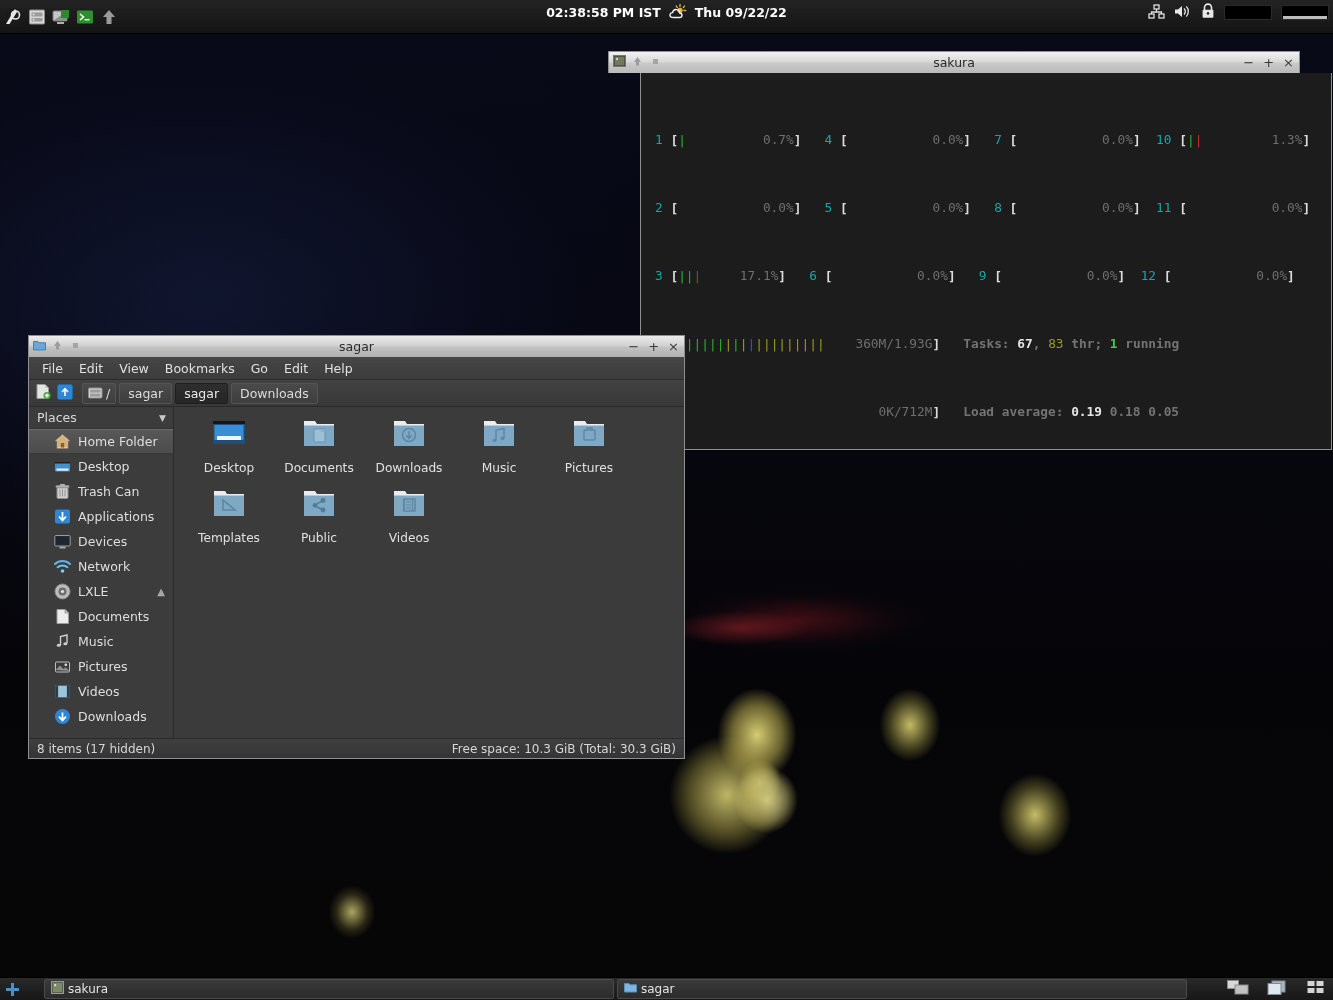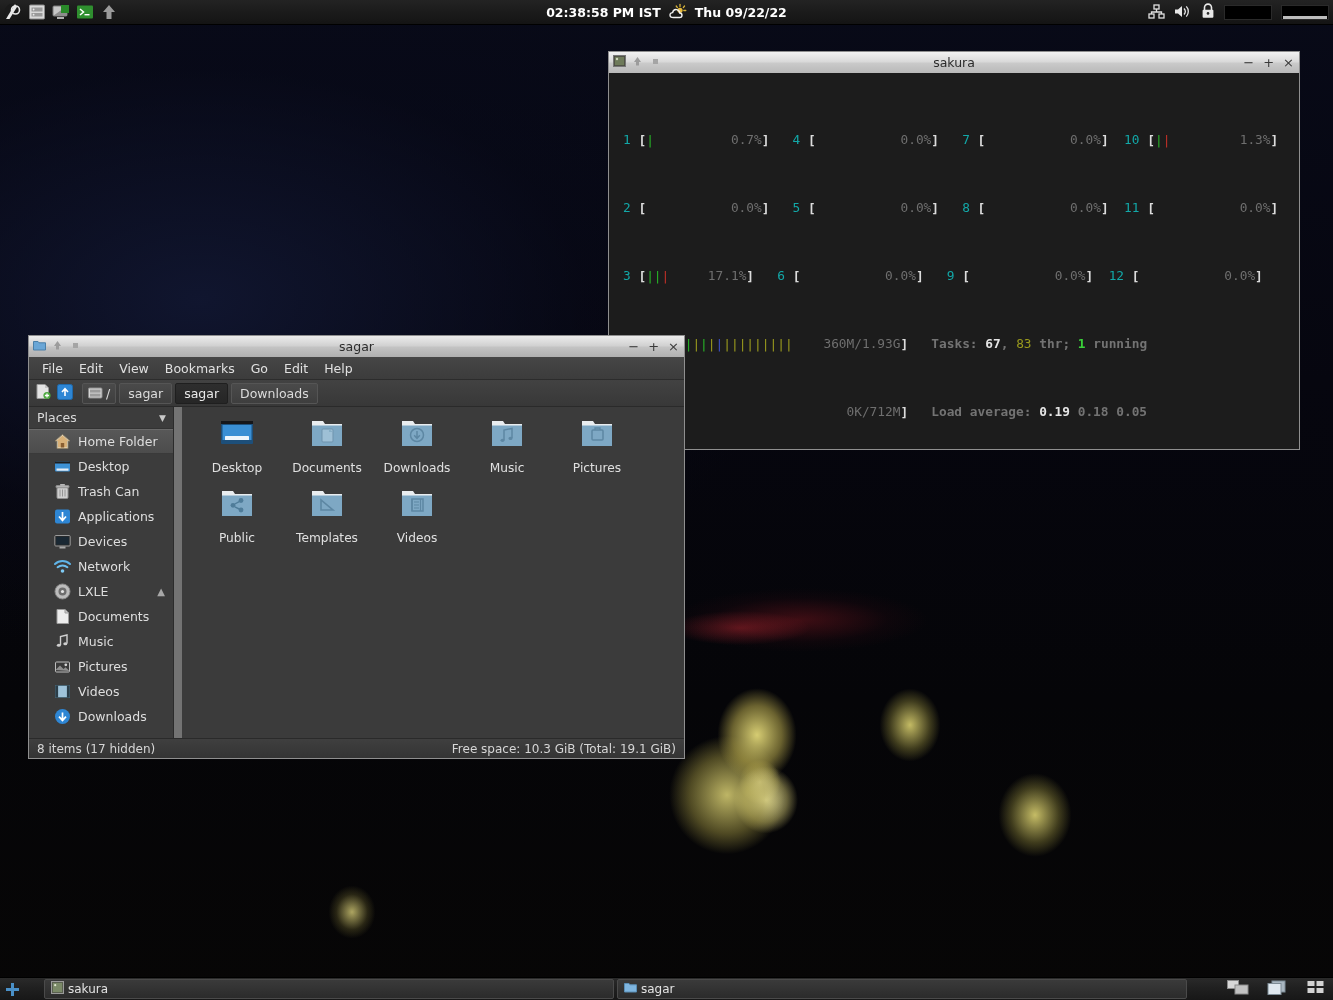--- a/index.html
+++ b/index.html
@@ -23,21 +23,21 @@
       radial-gradient(ellipse 26px 28px at 760px 782px, rgba(250,245,200,0.9) 0%, rgba(180,172,100,0.4) 55%, rgba(20,18,8,0.0) 80%),
       radial-gradient(ellipse 20px 22px at 482px 600px, rgba(180,168,95,0.55) 0%, rgba(60,55,25,0.0) 75%),
       radial-gradient(ellipse 160px 40px at 800px 620px, rgba(170,30,40,0.35) 0%, rgba(90,15,25,0.10) 55%, rgba(20,5,8,0.0) 80%),
       radial-gradient(ellipse 90px 22px at 740px 628px, rgba(205,45,55,0.42) 0%, rgba(70,12,20,0.0) 78%),
       radial-gradient(ellipse 700px 420px at 200px 300px, rgba(18,24,52,0.85) 0%, rgba(8,10,26,0.4) 55%, rgba(4,4,12,0) 85%),
       linear-gradient(180deg, #080a18 0%, #06060f 38%, #050508 70%, #070606 100%);
   }
 
   
   #top-panel {
-    position: absolute; left: 0; top: 0; width: 1333px; height: 25px;
+    position: absolute; left: 0; top: 0; width: 1333px; height: 34px;
     background: linear-gradient(180deg, #232323 0%, #1b1b1b 50%, #141414 100%);
     border-bottom: 1px solid #000;
     display: flex; align-items: center;
     z-index: 50;
     font-size: 12px; color: #e4e4e4;
   }
   .panel-ico {
     width: 22px; height: 21px; margin-left: 2px;
     display: flex; align-items: center; justify-content: center;
     border-radius: 2px;
@@ -104,37 +104,38 @@
   #htop-body {
     width: 692px; height: 377px;
     background: #1c1c1c;
     border: 1px solid #8f8f8f; border-top: none;
     overflow: hidden;
     font-family: "DejaVu Sans Mono", monospace;
     font-size: 12.8px; line-height: 17px;
     padding: 7px 0 0 0;
     color: #c8c8c8;
     white-space: pre;
+    margin-left: 32px;
   }
   .htop-pad { padding-left: 14px; }
   .c-cyan   { color: #12a8a8; }
   .c-cyanb  { color: #737373; font-weight: bold; }
   .c-whiteb { color: #e5e5e5; font-weight: bold; }
   .c-grey   { color: #6f6f6f; }
   .c-green  { color: #27b327; }
   .c-greenb { color: #3ad13a; font-weight: bold; }
   .c-olive  { color: #9a9a1d; }
   .c-red    { color: #c03028; }
   .c-blue   { color: #3c50c8; }
   .c-bracket{ color: #dcdcdc; font-weight: bold; }
 
   
   #fm-window { left: 28px; top: 335px; width: 657px; height: 424px; }
   #fm-body {
-    width: 657px; height: 402px; background: #737373;
+    width: 657px; height: 402px; background: #a3a3a3;
     border: 1px solid #8f8f8f; border-top: none;
     display: flex; flex-direction: column;
     color: #d8d8d8; font-size: 12.5px;
     font-family: "DejaVu Sans", sans-serif;
   }
   #fm-menubar {
     height: 23px; display: flex; align-items: center; gap: 2px;
     padding-left: 6px;
     background: linear-gradient(180deg, #464646 0%, #3c3c3c 100%);
     border-bottom: 1px solid #2c2c2c;
@@ -149,21 +150,21 @@
     height: 21px; display: flex; align-items: center; padding: 0 8px;
     font-size: 12.5px; color: #dcdcdc;
     background: linear-gradient(180deg, #4a4a4a 0%, #3e3e3e 100%);
     border: 1px solid #555; border-radius: 2px;
   }
   .pathbtn.active {
     background: linear-gradient(180deg, #2e2e2e 0%, #262626 100%);
     border: 1px solid #1f1f1f; color: #e9e9e9;
   }
   .pathbtn.rooty { padding: 0 5px; gap: 3px; }
-  #fm-main { flex: 1; display: flex; min-height: 0; gap: 8px; }
+  #fm-main { flex: 1; display: flex; min-height: 0; }
   #fm-sidebar {
     width: 145px; background: #3c3c3c; border-right: 1px solid #2b2b2b;
     display: flex; flex-direction: column;
   }
   #places-head {
     height: 22px; display: flex; align-items: center; justify-content: space-between;
     padding: 0 7px 0 8px; font-size: 12.5px; color: #dadada;
     border-bottom: 1px solid #333;
   }
   .place-row {
@@ -623,38 +624,38 @@
               </svg>
             </span>
             <span class="filelabel">Pictures</span>
           </div>
 
           <div class="fileitem">
             <span>
               <svg width="40" height="38" viewBox="0 0 40 38">
                 <path d="M5 4 L16 4 L18 7 L35 7 L35 9.5 L5 9.5 Z" fill="#e9edf0"></path>
                 <path d="M5 8.5 L35 8.5 L35 29 L5 29 Z" fill="#7ea8c4"></path>
+                <path d="M14 23 L26 23 L14 13 Z" fill="none" stroke="#5d87a3" stroke-width="1.6"></path>
+              </svg>
+            </span>
+            <span class="filelabel">Templates</span>
+          </div>
+
+          <div class="fileitem">
+            <span>
+              <svg width="40" height="38" viewBox="0 0 40 38">
+                <path d="M5 4 L16 4 L18 7 L35 7 L35 9.5 L5 9.5 Z" fill="#e9edf0"></path>
+                <path d="M5 8.5 L35 8.5 L35 29 L5 29 Z" fill="#7ea8c4"></path>
                 <circle cx="24" cy="13.5" r="2.4" fill="#4f7c99"></circle>
                 <circle cx="24" cy="23" r="2.4" fill="#4f7c99"></circle>
                 <circle cx="16" cy="18.3" r="2.4" fill="#4f7c99"></circle>
                 <path d="M17.8 17 L22.2 14.6 M17.8 19.8 L22.2 22" stroke="#4f7c99" stroke-width="1.4"></path>
               </svg>
             </span>
             <span class="filelabel">Public</span>
-          </div>
-
-          <div class="fileitem">
-            <span>
-              <svg width="40" height="38" viewBox="0 0 40 38">
-                <path d="M5 4 L16 4 L18 7 L35 7 L35 9.5 L5 9.5 Z" fill="#e9edf0"></path>
-                <path d="M5 8.5 L35 8.5 L35 29 L5 29 Z" fill="#7ea8c4"></path>
-                <path d="M14 23 L26 23 L14 13 Z" fill="none" stroke="#5d87a3" stroke-width="1.6"></path>
-              </svg>
-            </span>
-            <span class="filelabel">Templates</span>
           </div>
 
           <div class="fileitem">
             <span>
               <svg width="40" height="38" viewBox="0 0 40 38">
                 <path d="M5 4 L16 4 L18 7 L35 7 L35 9.5 L5 9.5 Z" fill="#e9edf0"></path>
                 <path d="M5 8.5 L35 8.5 L35 29 L5 29 Z" fill="#7ea8c4"></path>
                 <rect x="15" y="12" width="11" height="12" fill="none" stroke="#5d87a3" stroke-width="1.5"></rect>
                 <path d="M15 12 L15 24 M23.5 12 L23.5 24" stroke="#5d87a3" stroke-width="1.2"></path>
                 <path d="M17 15 L22 15 M17 18 L22 18 M17 21 L22 21" stroke="#5d87a3" stroke-width="1"></path>
@@ -662,21 +663,21 @@
             </span>
             <span class="filelabel">Videos</span>
           </div>
 
         </div>
       </div>
     </div>
 
     <div id="fm-status">
       <span>8 items (17 hidden)</span>
-      <span>Free space: 10.3 GiB (Total: 19.1 GiB)</span>
+      <span>Free space: 10.3 GiB (Total: 30.3 GiB)</span>
     </div>
   </div>
 </div>
 
 <div id="bottom-panel">
   <span style="margin-left:5px;display:flex;align-items:center;">
     <svg width="15" height="15" viewBox="0 0 15 15">
       <path d="M6 1 L9 1 L9 6 L14 6 L14 9 L9 9 L9 14 L6 14 L6 9 L1 9 L1 6 L6 6 Z" fill="#4a90c8"></path>
     </svg>
   </span>

